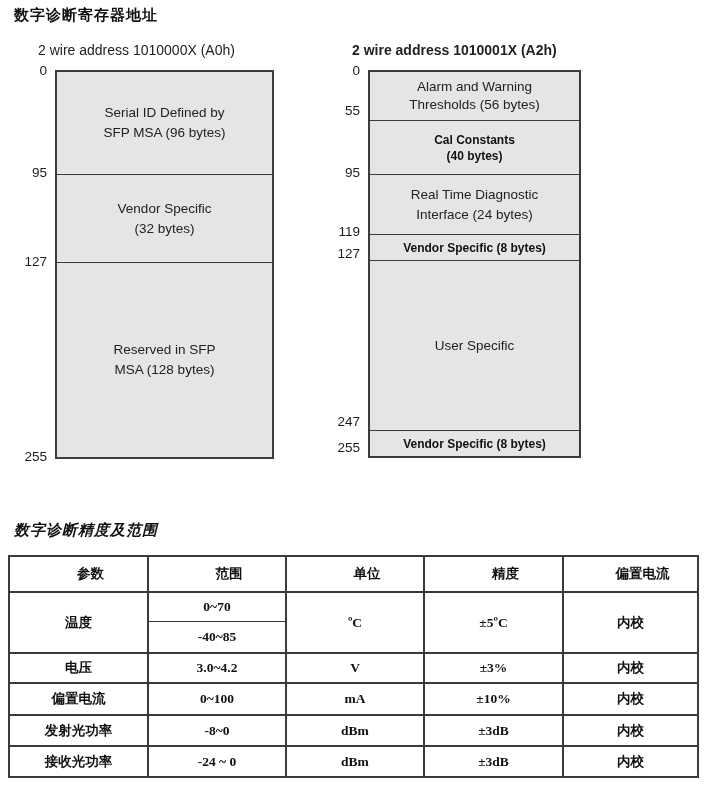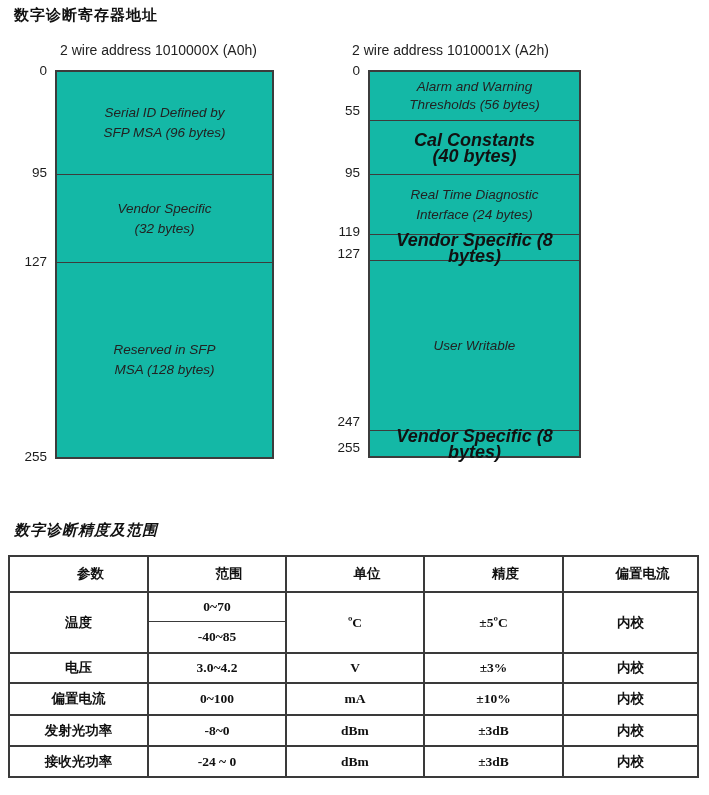--- a/index.html
+++ b/index.html
@@ -2,28 +2,28 @@
 <html><head>
 <meta charset="utf-8">
 <style>
   html,body { margin:0; padding:0; background:#ffffff; }
   .page {
     position:relative; width:709px; height:795px; background:#ffffff;
     font-family:"Liberation Sans", sans-serif; color:#1c1c1c; overflow:hidden;
   }
   .doc-title { position:absolute; font-weight:bold; font-size:15px; letter-spacing:1px; color:#111; }
   .diag-label { position:absolute; font-size:14px; color:#222; white-space:nowrap; }
-  .memmap { position:absolute; border:2px solid #3c3c3c; box-sizing:border-box; background:#14b8a6;font-style:italic; }
+  .memmap { position:absolute; border:2px solid #3c3c3c; box-sizing:border-box; background:#e5e5e5; }
   .mem-section {
     box-sizing:border-box; display:flex; flex-direction:column; justify-content:center;
     align-items:center; text-align:center; font-size:13.5px; line-height:20px;
     border-top:1px solid #3c3c3c; color:#222;
   }
   .mem-section:first-child { border-top:none; }
-  .mem-section.bold { font-weight:bold; font-size:18px; line-height:16px; color:#111; }
+  .mem-section.bold { font-weight:bold; font-size:12px; line-height:16px; color:#111; }
   .mem-section.wide-lines { line-height:29px; }
   .tick { position:absolute; font-size:13.5px; text-align:right; color:#1c1c1c; }
   .tick-l { left:8px;  width:39px; }
   .tick-r { left:318px; width:42px; }
   .acc-table {
     position:absolute; left:8px; top:555px; width:689px;
     border-collapse:collapse; table-layout:fixed;
     font-family:"Liberation Serif", serif; font-weight:bold; font-size:13.5px; color:#111;
   }
   .acc-table th, .acc-table td {
@@ -40,21 +40,21 @@
   td.thin-bottom { border-bottom-width:1px; }
   td.thin-top    { border-top-width:1px; }
 </style>
 </head>
 <body>
 
 <div class="page">
 
   <div class="doc-title" style="left:14px; top:6px;">数字诊断寄存器地址</div>
 
-  <div class="diag-label" style="left:38px; top:42px;margin-left:22px;">2 wire address 1010000X (A0h)</div>
+  <div class="diag-label" style="left:38px; top:42px;">2 wire address 1010000X (A0h)</div>
 
   <div class="memmap" style="left:55px; top:70px; width:219px; height:389px;">
     <div class="mem-section" style="height:102px;">
       <span>Serial ID Defined by</span>
       <span>SFP MSA (96 bytes)</span>
     </div>
     <div class="mem-section" style="height:88px;">
       <span>Vendor Specific</span>
       <span>(32 bytes)</span>
     </div>
@@ -62,40 +62,40 @@
       <span>Reserved in SFP</span>
       <span>MSA (128 bytes)</span>
     </div>
   </div>
 
   <div class="tick tick-l" style="top:63px;">0</div>
   <div class="tick tick-l" style="top:165px;">95</div>
   <div class="tick tick-l" style="top:254px;">127</div>
   <div class="tick tick-l" style="top:449px;">255</div>
 
-  <div class="diag-label" style="left:352px; top:42px;">2 wire address 1010001X (A2h)</div>
+  <div class="diag-label" style="left:352px; top:42px;font-weight:bold;">2 wire address 1010001X (A2h)</div>
 
   <div class="memmap" style="left:368px; top:70px; width:213px; height:388px;">
     <div class="mem-section" style="height:48px; line-height:18px;">
       <span>Alarm and Warning</span>
       <span>Thresholds (56 bytes)</span>
     </div>
     <div class="mem-section bold" style="height:54px;">
       <span>Cal Constants</span>
       <span>(40 bytes)</span>
     </div>
     <div class="mem-section" style="height:60px;">
       <span>Real Time Diagnostic</span>
       <span>Interface (24 bytes)</span>
     </div>
     <div class="mem-section bold" style="height:26px;">
       <span>Vendor Specific (8 bytes)</span>
     </div>
     <div class="mem-section wide-lines" style="height:170px;">
-      <span>User Writable</span>
+      <span>User Specific</span>
     </div>
     <div class="mem-section bold" style="height:26px;">
       <span>Vendor Specific (8 bytes)</span>
     </div>
   </div>
 
   <div class="tick tick-r" style="top:63px;">0</div>
   <div class="tick tick-r" style="top:103px;">55</div>
   <div class="tick tick-r" style="top:165px;">95</div>
   <div class="tick tick-r" style="top:224px;">119</div>

